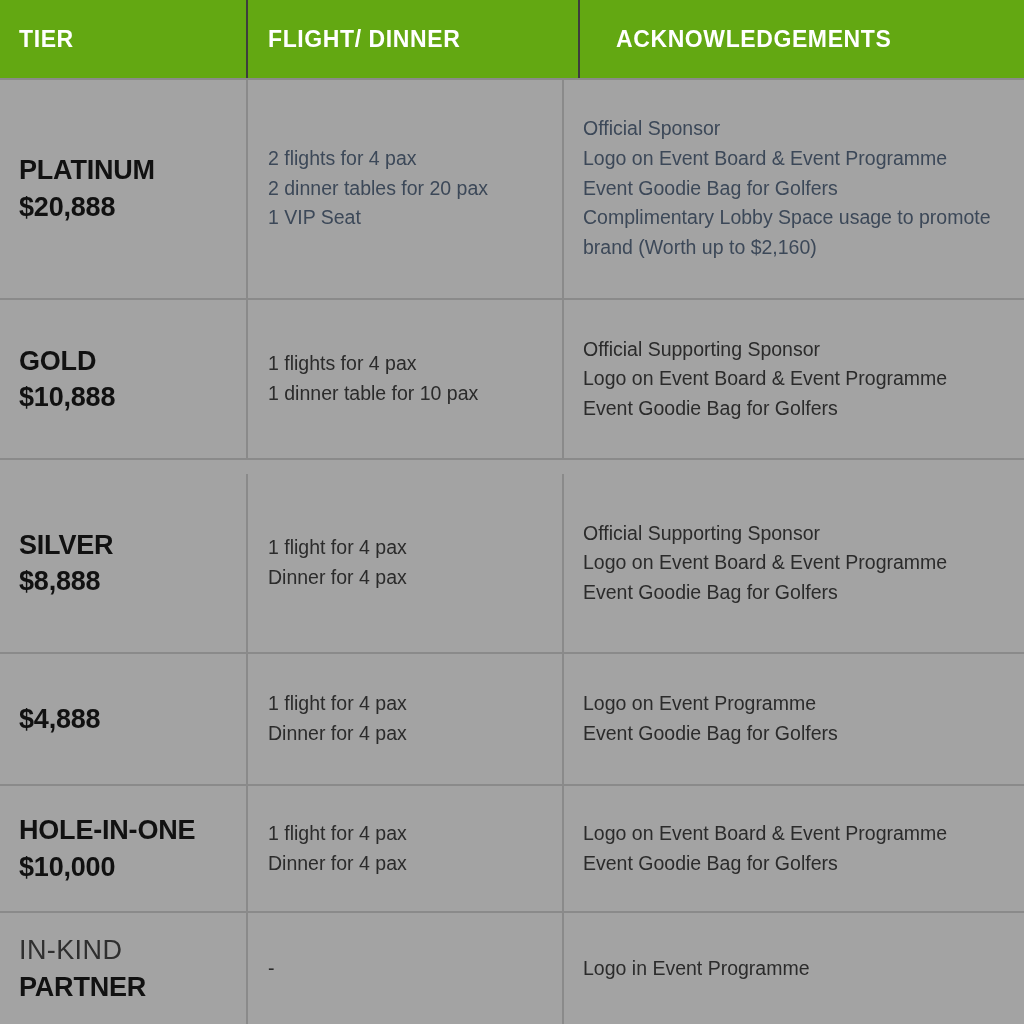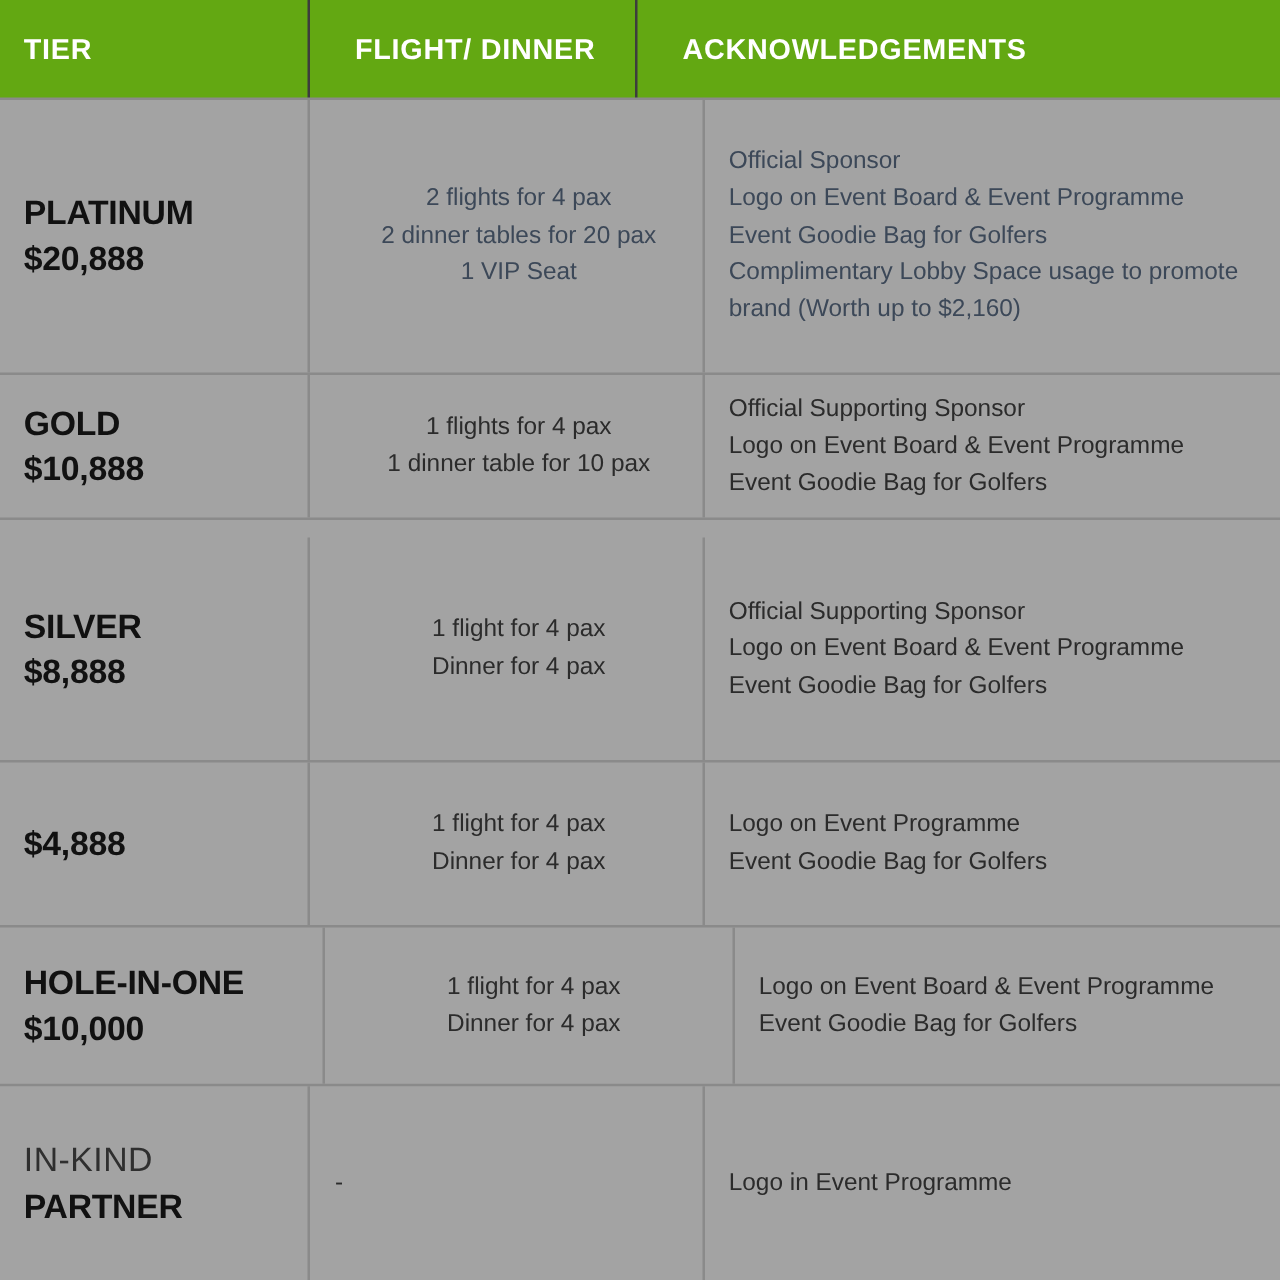--- a/index.html
+++ b/index.html
@@ -38,45 +38,45 @@
   .th {
     display: flex;
     align-items: center;
     color: #ffffff;
     font-weight: bold;
     font-size: 23px;
     letter-spacing: 0.6px;
     position: relative;
   }
   .th-tier          { width: 246px; padding-left: 19px; }
-  .th-flight        { width: 262px; padding-left: 38px; }
+  .th-flight        { width: 332px; padding-left: 22px; }
   .th-ack           { flex: 1;      padding-left: 38px; }
 
   
   .th-flight::before, .th-ack::before {
     content: "";
     position: absolute;
     left: 0; top: 0; bottom: 0;
     width: 2px;
     background: #3d3d3d;
   }
 
   
   .trow {
     display: flex;
     position: relative;
     border-bottom: 2px solid #8a8a8a;
   }
   .trow:last-child { border-bottom: none; }
 
   .r-platinum  { height: 221px; }
-  .r-gold      { height: 116px; }
+  .r-gold      { height: 160px; }
   .r-silver    { height: 180px; margin-top: 14px; }
   .r-flight    { height: 132px; }
-  .r-holeinone { height: 127px; gap: 12px; }
+  .r-holeinone { height: 127px; }
   .r-inkind    { flex: 1 1 auto; }
 
   .cell {
     display: flex;
     flex-direction: column;
     justify-content: center;
     position: relative;
   }
   .c-tier   { width: 246px; padding-left: 19px; }
   .c-flight { width: 316px; padding-left: 22px; }
@@ -111,21 +111,21 @@
     letter-spacing: -0.2px;
     line-height: 1.35;
   }
 
   .detail-list {
     list-style: none;
     font-size: 19.5px;
     line-height: 1.52;
     color: #2b2b2b;
   }
-  .detail-list li { white-space: nowrap; text-align: center; }
+  .detail-list li { white-space: nowrap; }
   .ack-list {
     list-style: none;
     font-size: 19.5px;
     line-height: 1.52;
     color: #2b2b2b;
   }
 
   
   .r-platinum .detail-list,
   .r-platinum .ack-list { color: #3c4858; }

